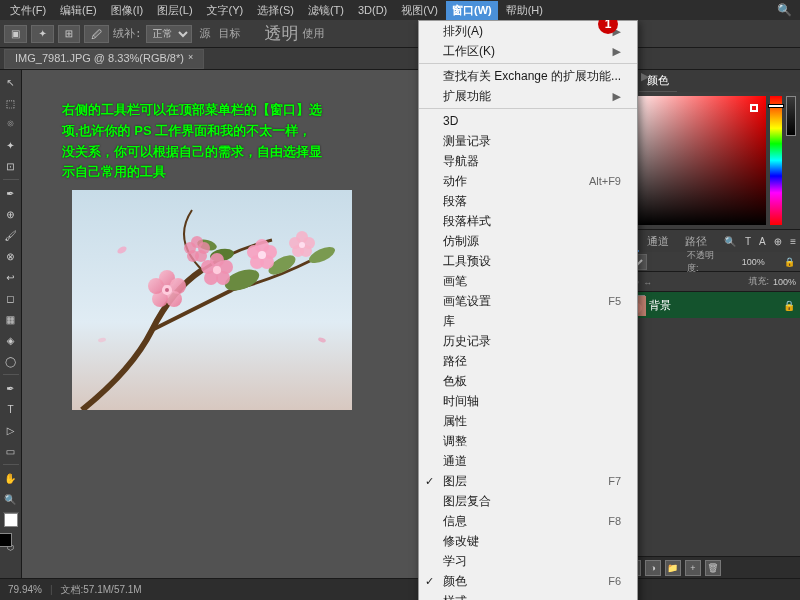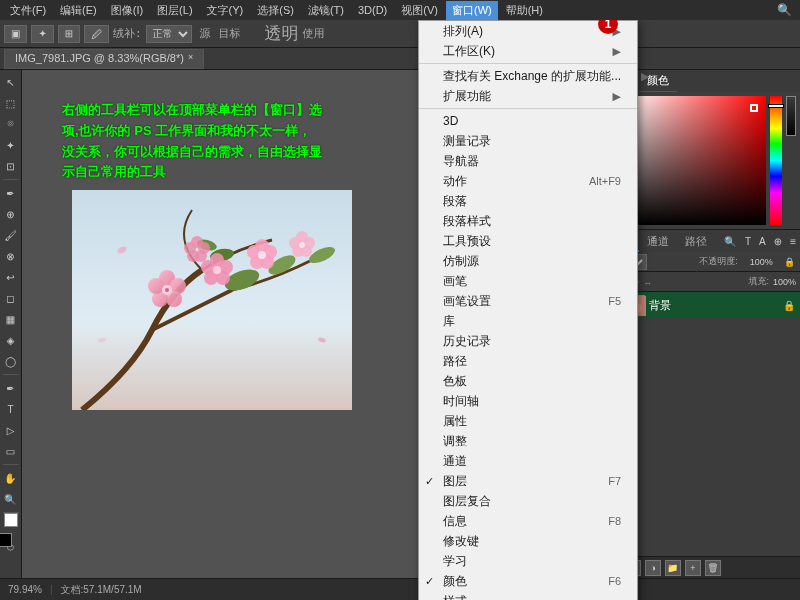--- a/index.html
+++ b/index.html
@@ -25,21 +25,21 @@
       font-size: 11px;
       color: #ccc;
       position: relative;
       z-index: 200;
     }
     .menu-item {
       padding: 2px 6px;
       cursor: pointer;
       white-space: nowrap;
     }
-    .menu-item.active { background: #4a90d9; color: #fff; }
+    .menu-item.active { background: #4a90d9; color: #fff; font-weight: bold; }
 
     
     .options-bar {
       background: #3c3c3c;
       height: 28px;
       border-bottom: 1px solid #1a1a1a;
       display: flex;
       align-items: center;
       padding: 0 4px;
       gap: 4px;
@@ -232,21 +232,21 @@
       padding: 2px 8px;
       font-size: 11px;
       cursor: pointer;
       color: #aaa;
     }
     .layers-tab.active { color: #fff; border-bottom: 2px solid #4a90d9; }
     .layers-mode-row {
       display: flex;
       align-items: center;
       padding: 2px 4px;
-      gap: 12px;
+      gap: 20px;
       height: 20px;
       font-size: 10px;
       border-bottom: 1px solid #1a1a1a;
     }
     .mode-select {
       background: #555;
       border: 1px solid #666;
       color: #ccc;
       height: 16px;
       font-size: 10px;
@@ -701,25 +701,25 @@
 
     <div class="dropdown-item">
       <span>段落</span>
     </div>
 
     <div class="dropdown-item">
       <span>段落样式</span>
     </div>
 
     <div class="dropdown-item">
+      <span>仿制源</span>
+    </div>
+
+    <div class="dropdown-item">
       <span>工具预设</span>
-    </div>
-
-    <div class="dropdown-item">
-      <span>仿制源</span>
     </div>
 
     <div class="dropdown-item">
       <span>画笔</span>
     </div>
 
     <div class="dropdown-item">
       <span>画笔设置</span>
       <span class="shortcut">F5</span>
     </div>

